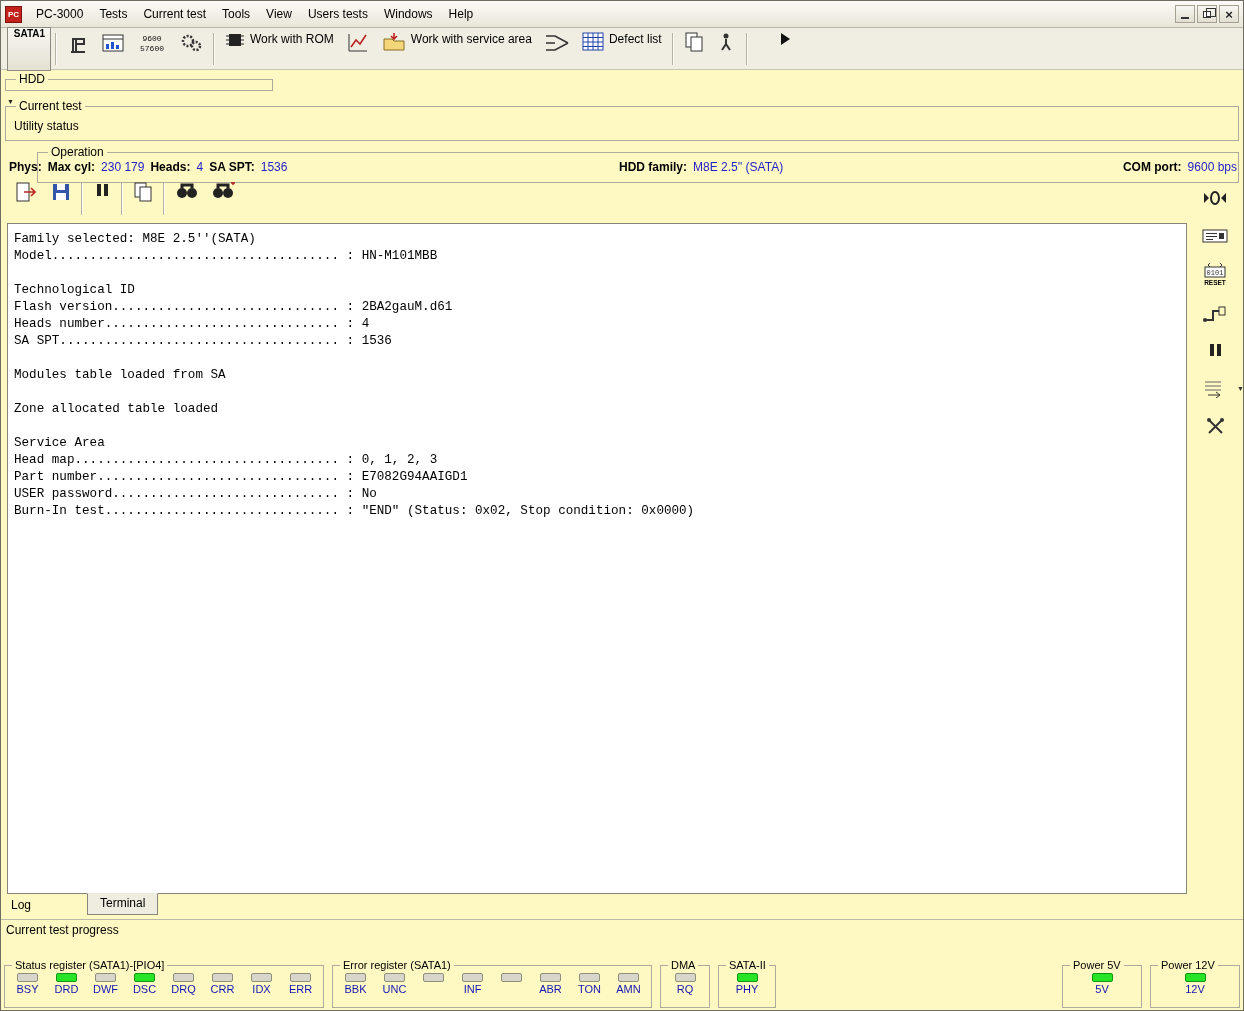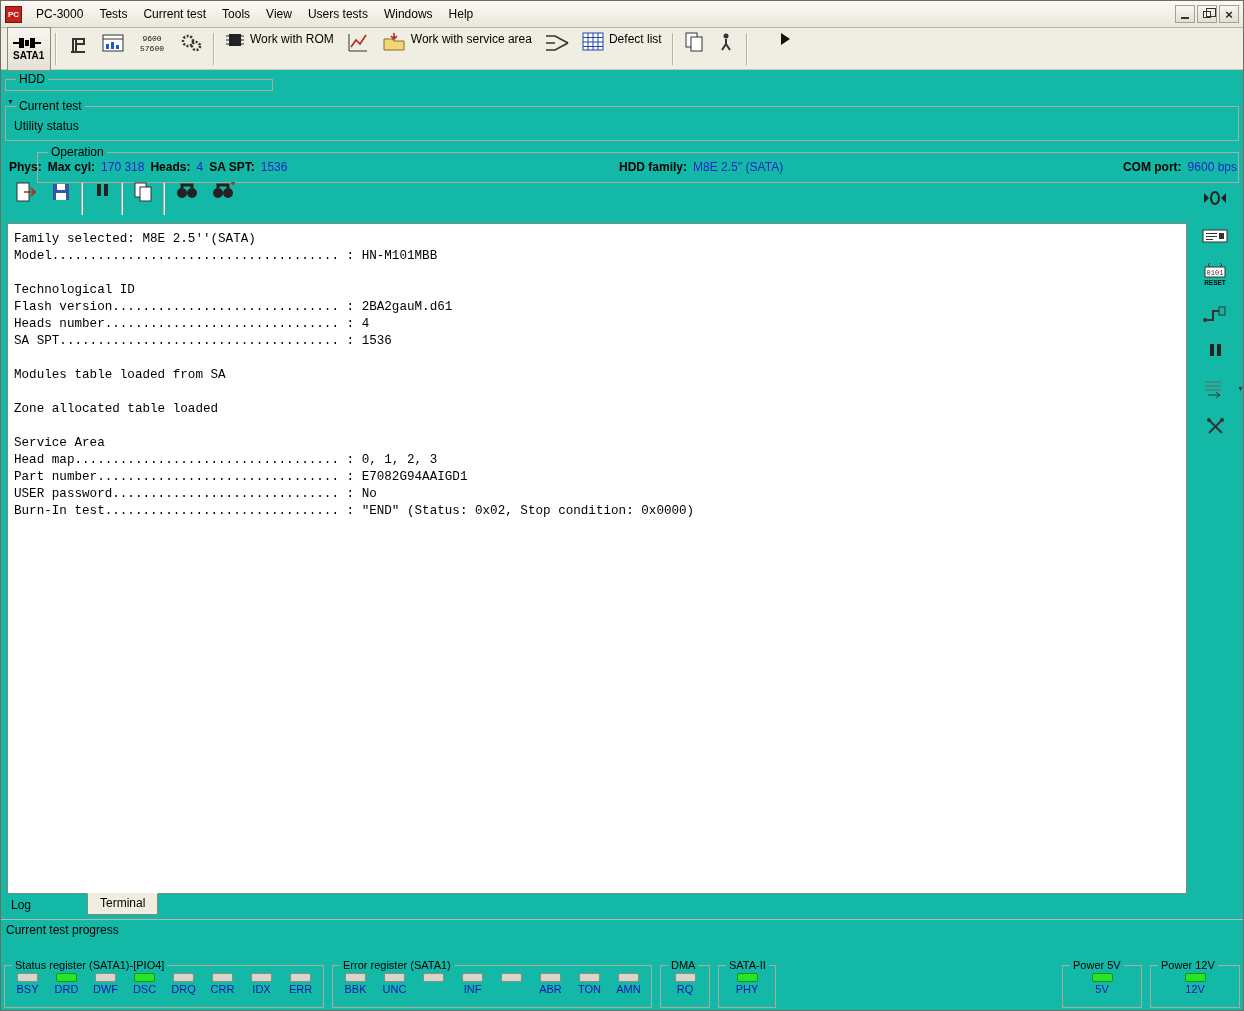--- a/index.html
+++ b/index.html
@@ -1,19 +1,19 @@
 <!DOCTYPE html>
 <html><head>
 <meta charset="utf-8">
 <style>
   * { box-sizing: border-box; margin: 0; padding: 0; }
   body { margin: 0; background: #ffffff; font-family: "Liberation Sans", sans-serif; }
   .window {
     position: relative; width: 1244px; height: 1011px;
-    background: #14b8a6; border: 1px solid #6f6d62; overflow: hidden;
+    background: #fef9c3; border: 1px solid #6f6d62; overflow: hidden;
     font-size: 12px; color: #000;
   }
   
   .titlebar {
     position: absolute; top: 0; left: 0; right: 0; height: 27px;
     background: linear-gradient(#fbfaf6, #e9e6d9);
     border-bottom: 1px solid #b9b6a8;
     display: flex; align-items: center; padding: 0 4px;
   }
   .app-icon {
@@ -37,21 +37,21 @@
   .toolbar-main {
     position: absolute; top: 27px; left: 0; right: 0; height: 42px;
     display: flex; align-items: center; padding: 0 6px;
     border-bottom: 1px solid #c8c5b7; background: #f0eee2;
   }
   .tbtn {
     height: 36px; min-width: 30px; display: flex; align-items: flex-start;
     justify-content: center; gap: 5px; padding: 0 5px; border: 1px solid transparent;
   }
   .tbtn.sata {
-    flex-direction: column; gap: 1px; border: 1px solid #8d8b7e;
+    flex-direction: row; gap: 1px; border: 1px solid #8d8b7e;
     background: linear-gradient(#f7f6f0, #e4e1d3); width: 44px; height: 44px;
   }
   .sata-label { font-size: 10px; font-weight: bold; }
   .vsep {
     width: 0; height: 32px; border-left: 1px solid #b6b3a5;
     border-right: 1px solid #fbfaf5; margin: 0 4px;
   }
   .play-wrap { margin-left: 18px; }
   
   .info-row { position: absolute; top: 71px; left: 4px; right: 4px; height: 86px; display: flex; gap: 8px; flex-direction: column; }
@@ -263,21 +263,21 @@
       <fieldset class="fs op-fs">
         <legend>Operation</legend>
       </fieldset>
     </div>
   </div>
 
   <div class="status-line">
     <div class="sl-left">
       <span class="b">Phys:</span>
       <span class="b">Max cyl:</span>
-      <span class="blue">170 318</span>
+      <span class="blue">230 179</span>
       <span class="b">Heads:</span>
       <span class="blue">4</span>
       <span class="b">SA SPT:</span>
       <span class="blue">1536</span>
     </div>
     <div class="sl-center">
       <span class="b">HDD family:</span>
       <span class="blue">M8E 2.5'' (SATA)</span>
     </div>
     <div class="sl-right">

